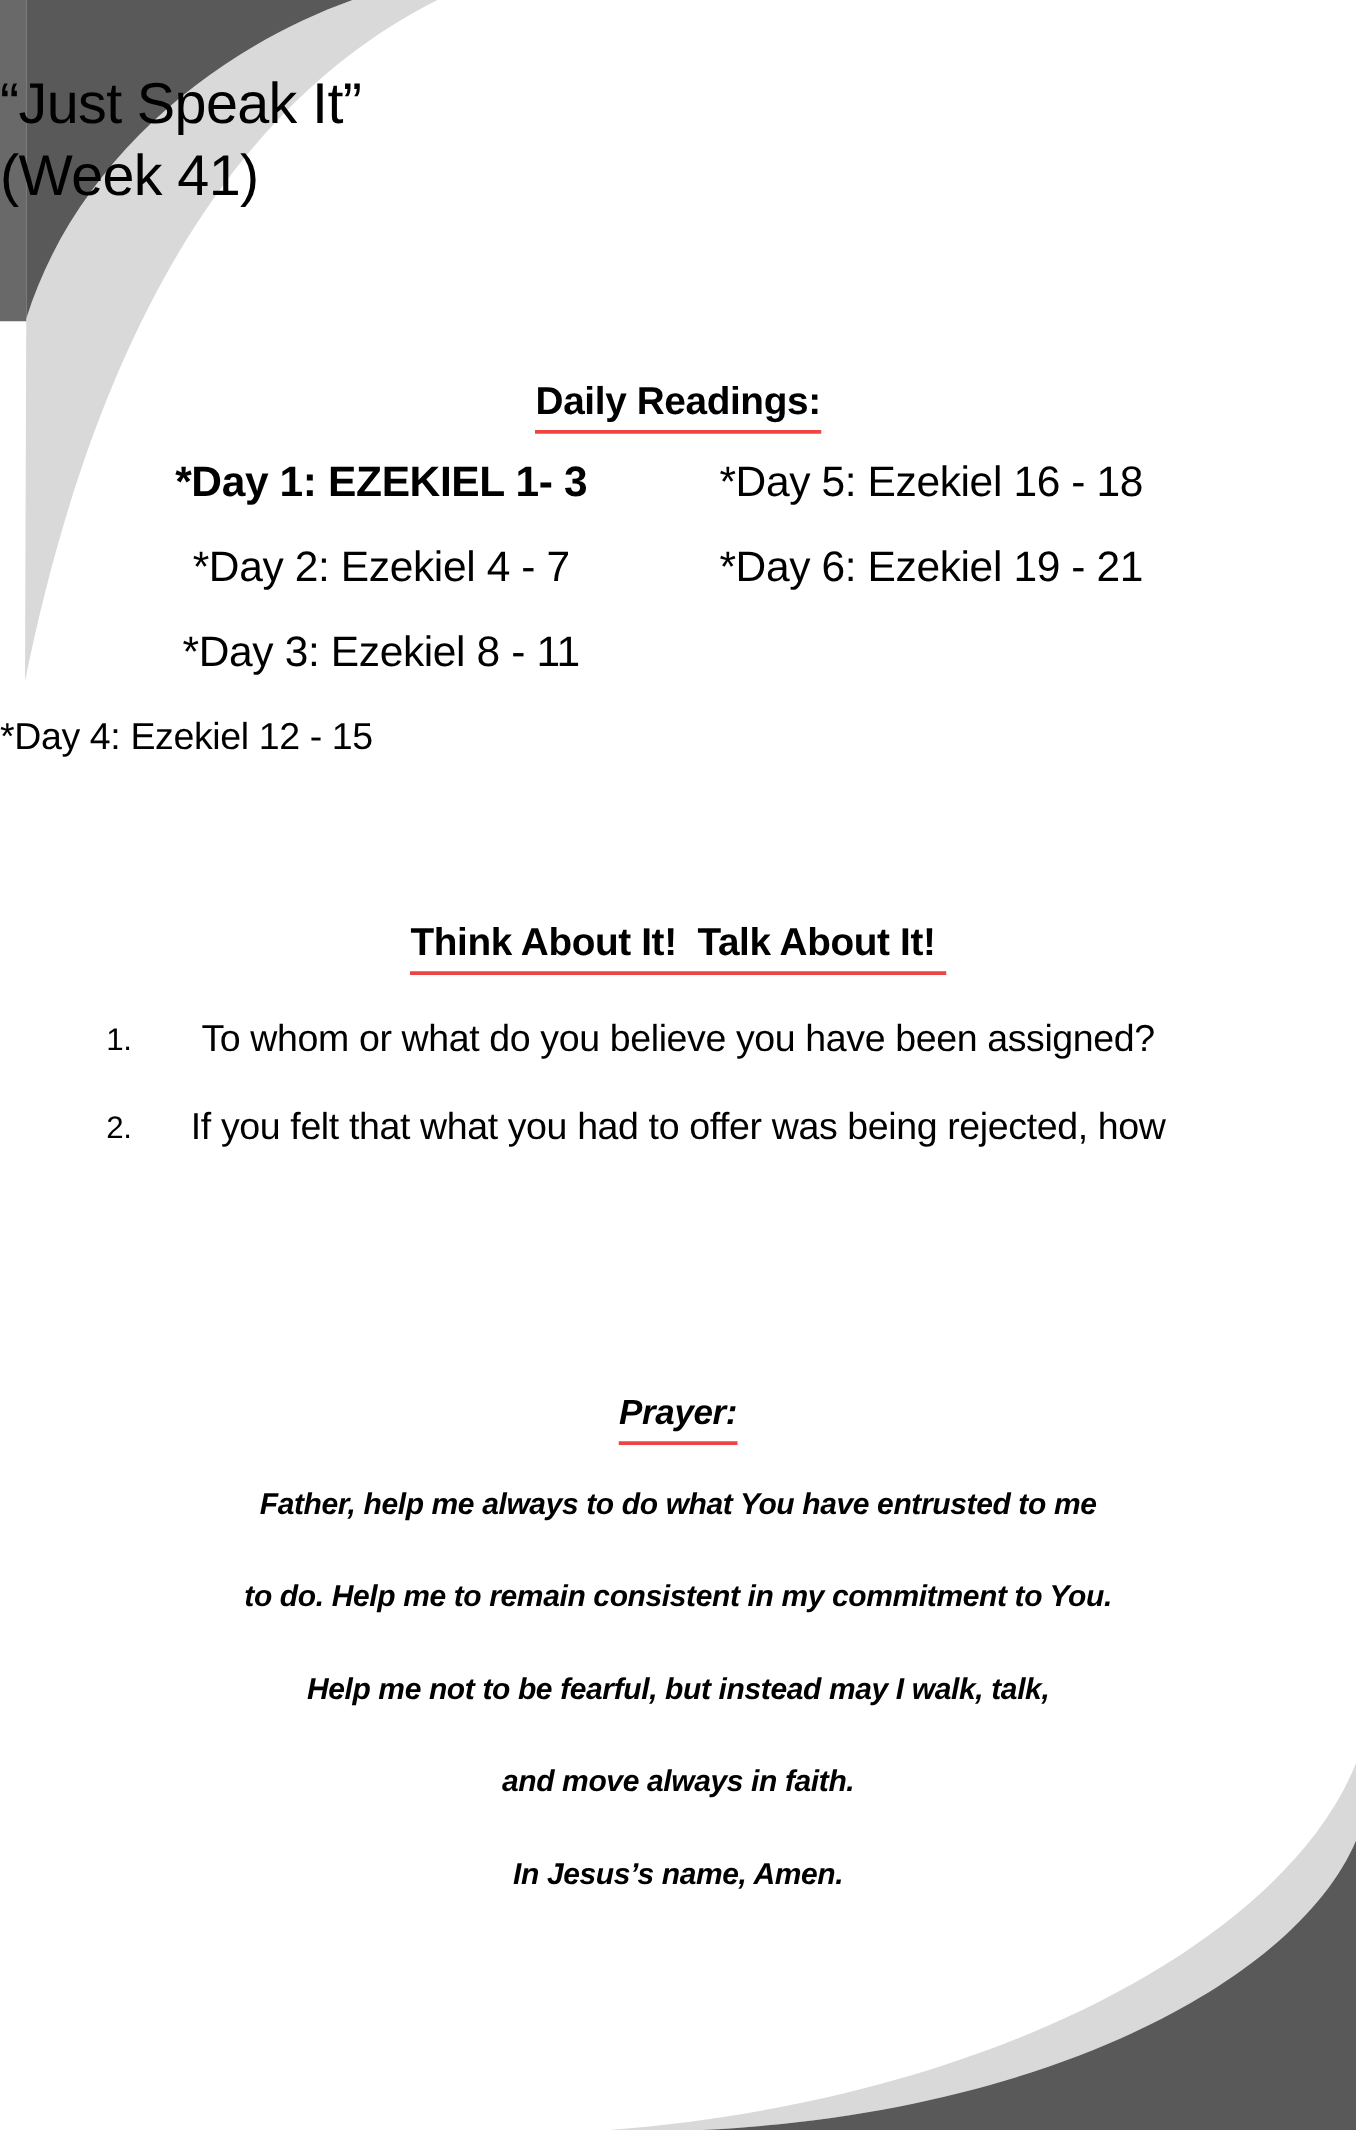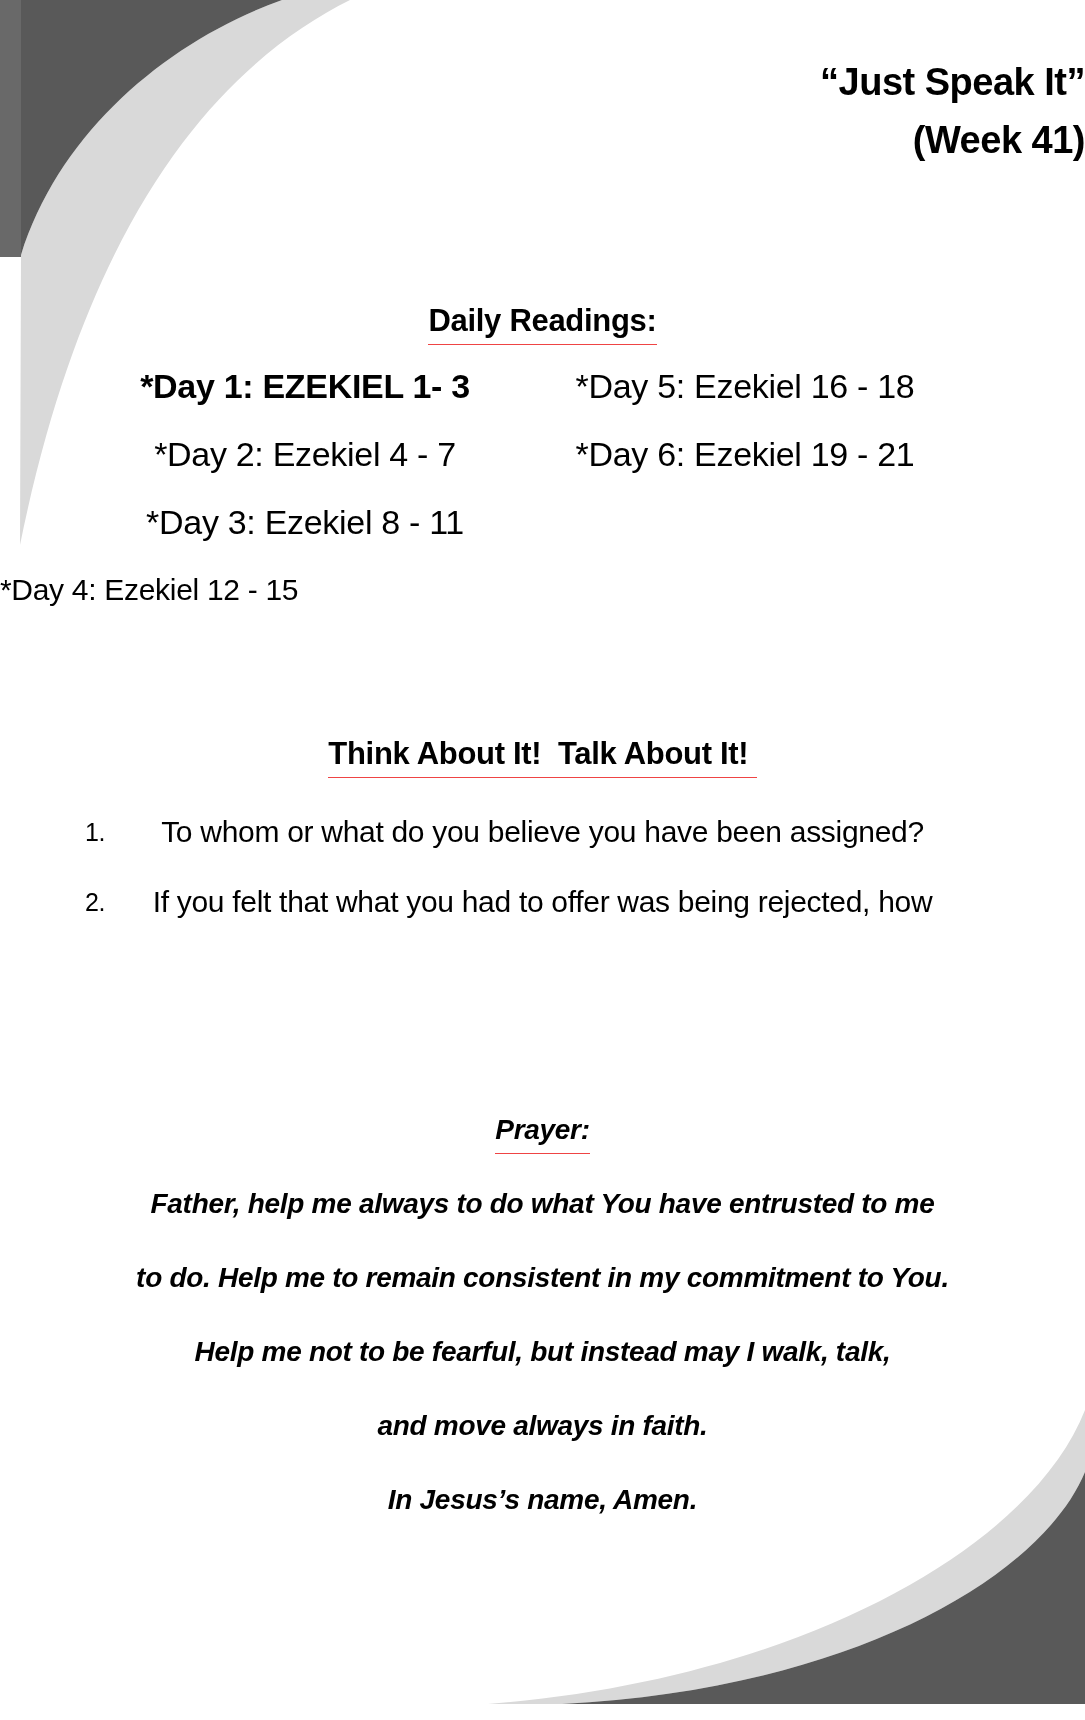--- a/index.html
+++ b/index.html
@@ -16,40 +16,40 @@
     width: 1085px; height: 1704px;
     background: #ffffff;
     overflow: hidden;
   }
   .corner-svg { position: absolute; display: block; }
   #corner-tl { left: 0; top: 0; }
   #corner-br { left: 465px; top: 1380px; }
 
   .title-block {
     position: absolute; top: 53px; left: 0; right: 0;
-    text-align: right;
-    font-size: 38px; font-weight: bold;
+    text-align: left;
+    font-size: 46px; font-weight: normal;
     line-height: 58px;
     letter-spacing: -0.5px;
   }
 
   .section-heading {
     position: absolute; left: 0; right: 0;
     text-align: center;
     font-size: 31px; font-weight: bold;
     line-height: 44px;
     letter-spacing: -0.3px;
   }
   #daily-heading { top: 299px; }
   #think-heading { top: 732px; }
   #prayer-heading { top: 1108px; font-style: italic; font-size: 28px; }
 
   .underlined {
     display: inline-block;
-    border-bottom: 1px solid #ef4444;
+    border-bottom: 3px solid #ef4444;
     padding-bottom: 1px;
     white-space: pre;
   }
 
   .readings-grid {
     position: absolute; top: 352px; left: 85px;
     width: 880px;
     display: grid;
     grid-template-columns: 440px 440px;
   }
@@ -83,21 +83,21 @@
     position: absolute; left: 85px; top: 0;
     font-size: 25px;
   }
 
   .prayer-lines {
     position: absolute; top: 1167px; left: 0; right: 0;
   }
   .p-line {
     height: 74px; line-height: 74px;
     text-align: center;
-    font-size: 28px;
+    font-size: 24px;
     font-weight: bold; font-style: italic;
     letter-spacing: -0.3px;
     white-space: nowrap;
   }
 </style>
 </head>
 <body>
 
 <div class="slide">
 

